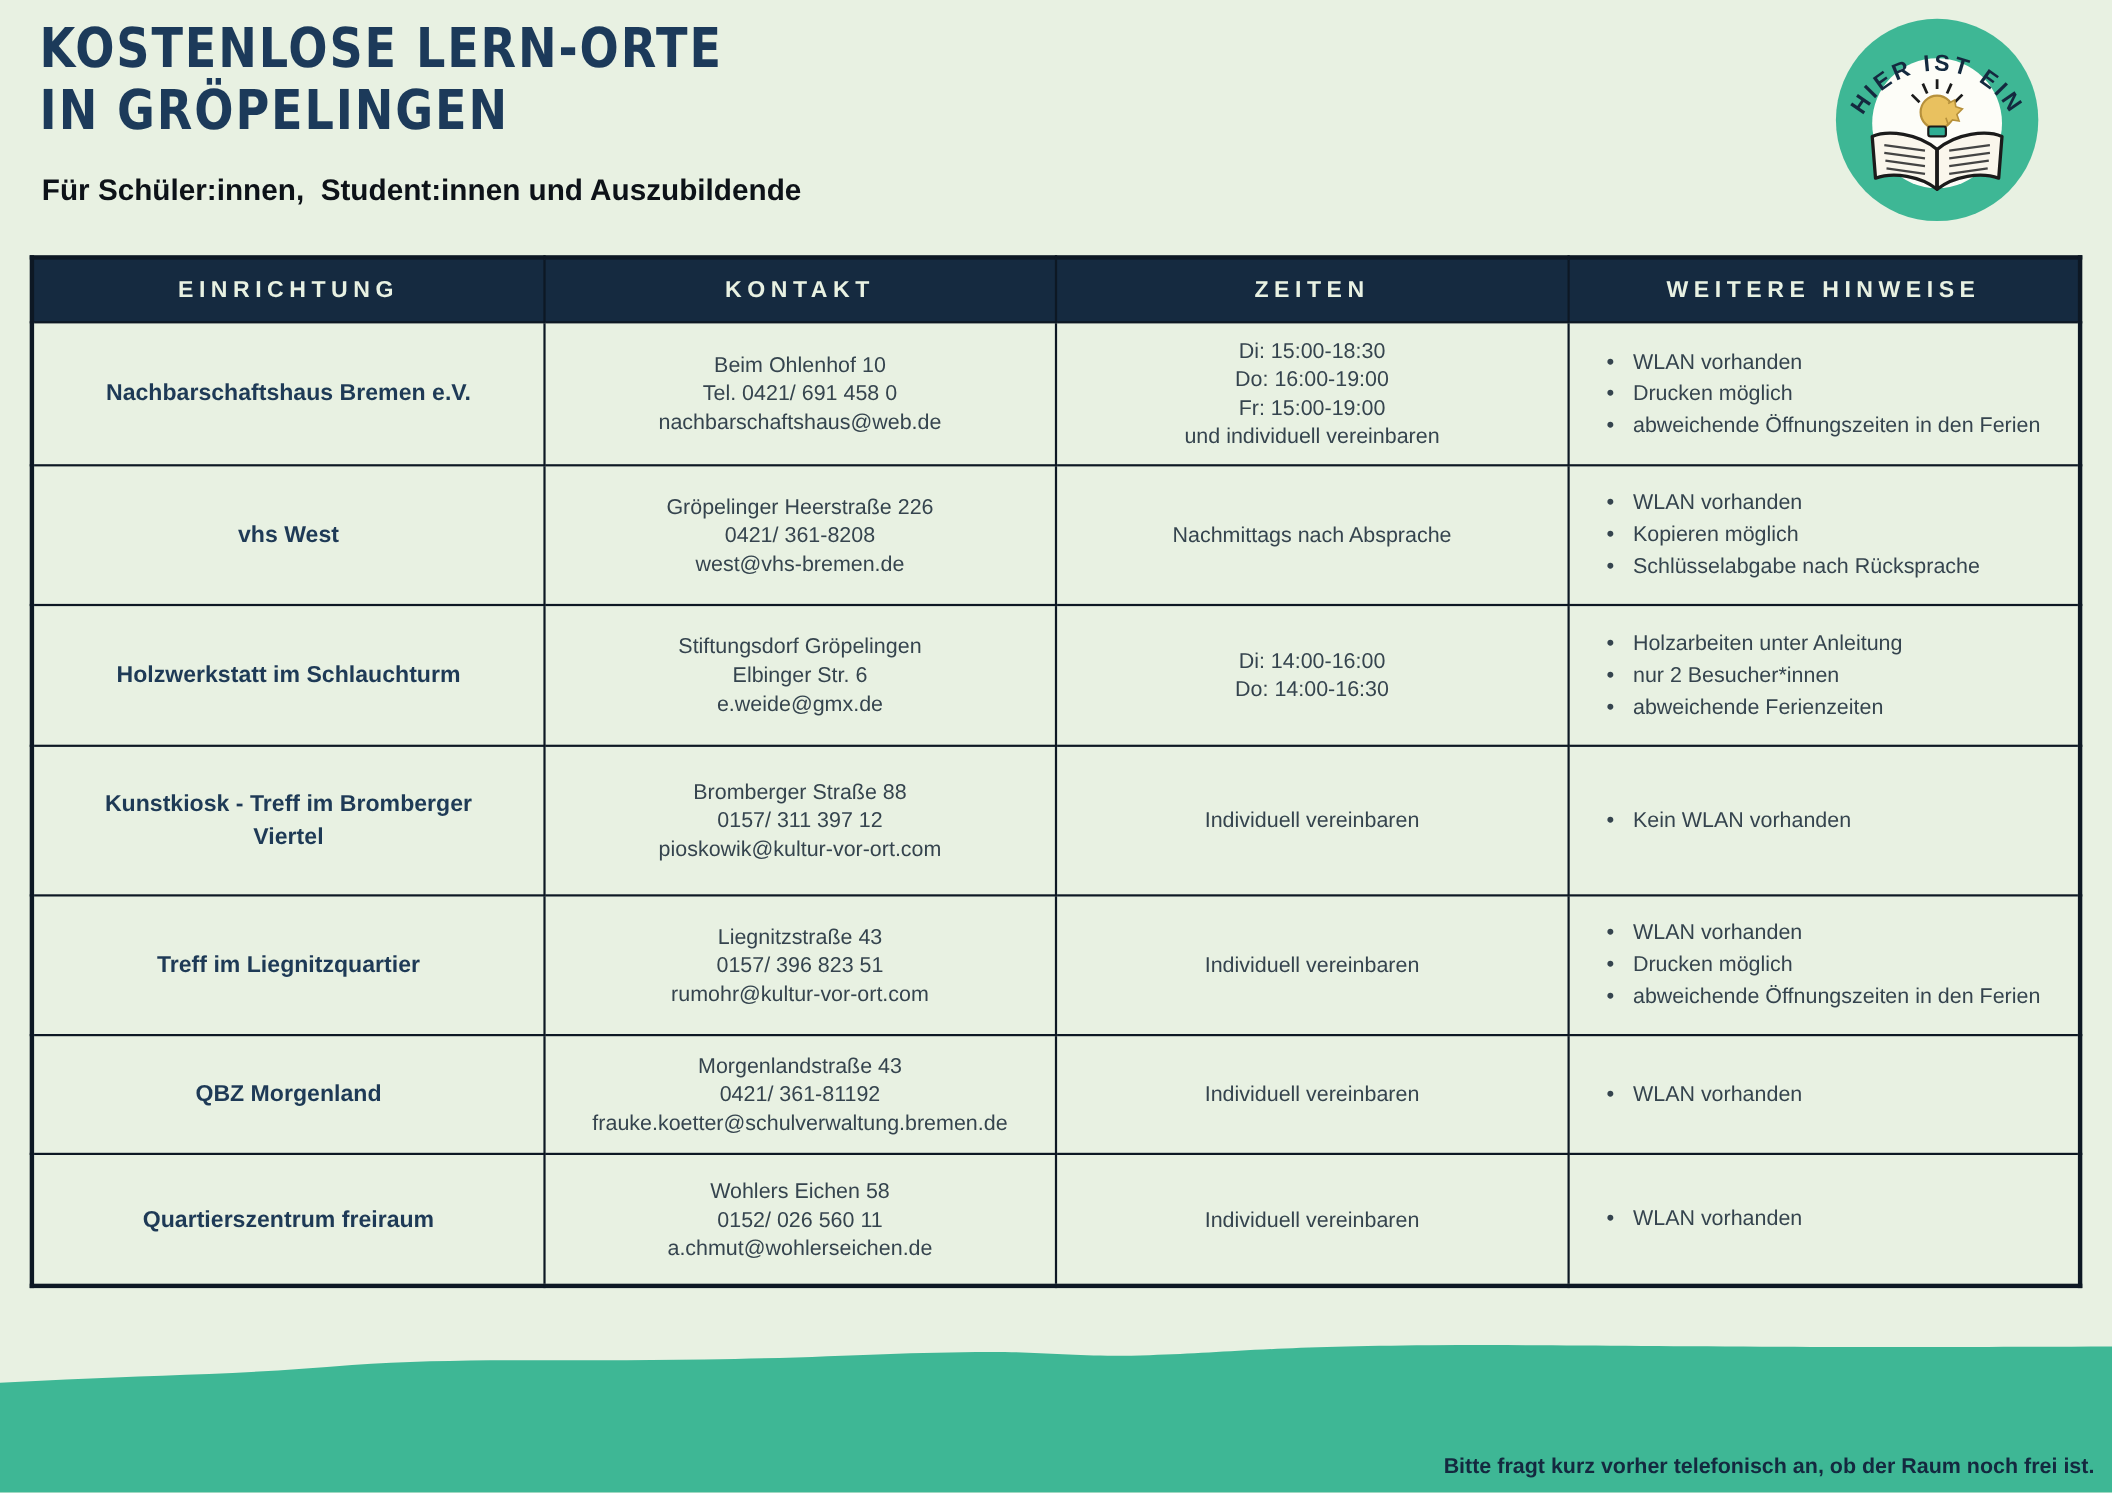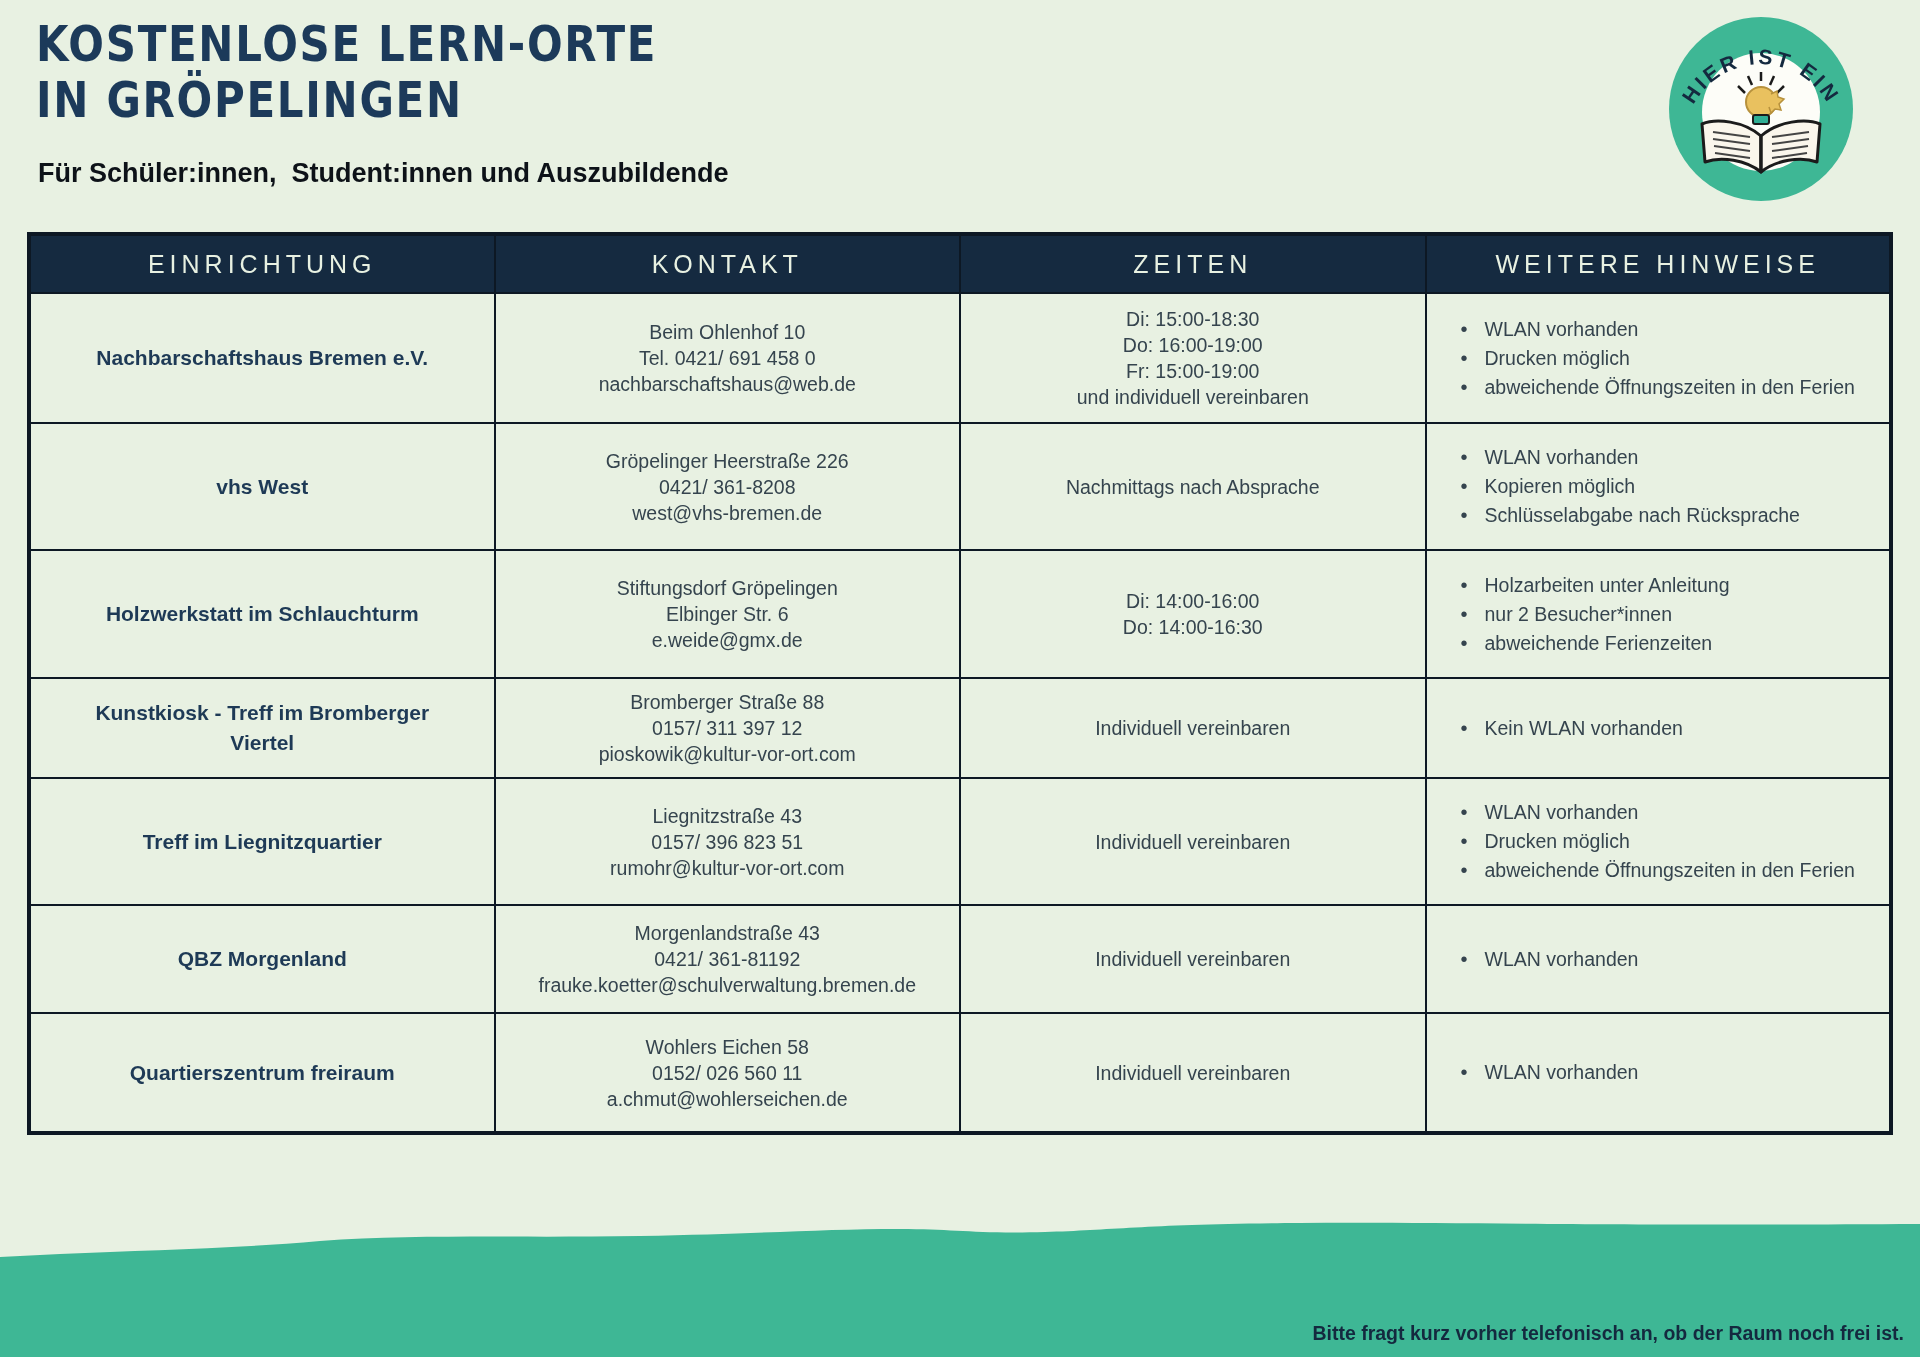--- a/index.html
+++ b/index.html
@@ -34,33 +34,33 @@
   
   .logo{position:absolute;left:1666px;top:14px;width:190px;height:190px;}
   
   .table-wrap{position:absolute;left:27px;top:232px;width:1866px;}
   table{
     width:100%;border-collapse:collapse;table-layout:fixed;
     border:4px solid var(--border);
   }
   th{
     background:var(--navy);color:var(--bg);
-    height:59px;font-size:25px;font-weight:400;letter-spacing:5px;
+    height:59px;font-size:21px;font-weight:700;letter-spacing:5px;
     border:2px solid var(--border);
   }
   td{
     border:2px solid var(--border);
     text-align:center;vertical-align:middle;
     color:var(--text);font-size:19.5px;line-height:26px;
     padding:8px 14px;
   }
   tbody tr:nth-child(1){height:130px;}
   tbody tr:nth-child(2){height:127px;}
   tbody tr:nth-child(3){height:128px;}
-  tbody tr:nth-child(4){height:100px;}
+  tbody tr:nth-child(4){height:136px;}
   tbody tr:nth-child(5){height:127px;}
   tbody tr:nth-child(6){height:108px;}
   tbody tr:nth-child(7){height:120px;}
   td.einrichtung{
     font-weight:700;color:#1e3a56;font-size:21px;line-height:30px;
     padding:0 34px;
   }
   td.hinweise{text-align:left;padding-left:34px;padding-right:20px;}
   td.hinweise ul{list-style:none;}
   td.hinweise li{line-height:29px;padding-left:24px;position:relative;}

